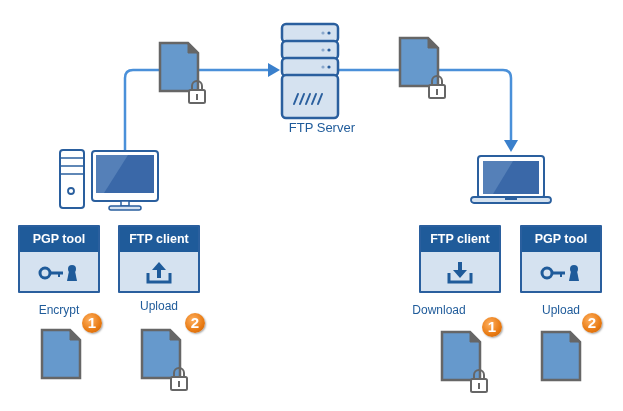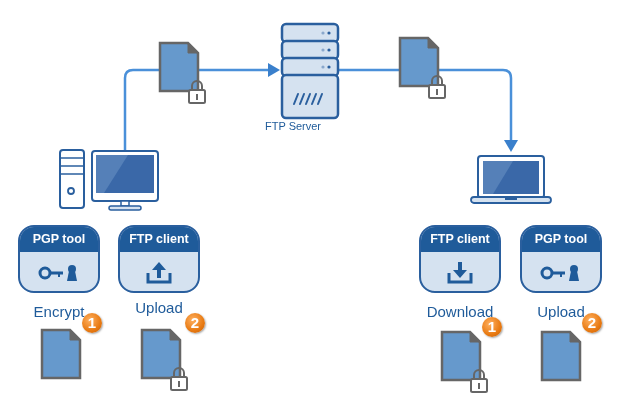--- a/index.html
+++ b/index.html
@@ -1,26 +1,26 @@
 <!DOCTYPE html>
 <html><head>
 <meta charset="utf-8">
 <style>
   html, body { margin: 0; padding: 0; background: #ffffff; }
   body { width: 623px; height: 411px; position: relative; overflow: hidden;
          font-family: "Liberation Sans", sans-serif; }
   .abs { position: absolute; }
   .tool { position: absolute; width: 82px; height: 68px; border: 2px solid #2a5f9e;
-          border-radius: 16px; background: #d5e2f0; overflow: hidden; box-sizing: border-box; }
+          border-radius: 1px; background: #d5e2f0; overflow: hidden; box-sizing: border-box; }
   .tool-head { height: 25px; background: #1f5b9a; color: #fff; font-weight: bold;
                font-size: 12.5px; text-align: center; line-height: 25px; }
   .tool-icon { position: absolute; left: 0; right: 0; top: 27px; bottom: 0;
                display: flex; align-items: center; justify-content: center; }
-  .label { position: absolute; font-size: 15px; color: #1f5b9a; text-align: center; width: 90px; }
-  .server-label { position: absolute; font-size: 11px; color: #1f5b9a; text-align: left; width: 90px; }
+  .label { position: absolute; font-size: 12px; color: #1f5b9a; text-align: center; width: 90px; }
+  .server-label { position: absolute; font-size: 13px; color: #1f5b9a; text-align: right; width: 90px; }
   .badge { position: absolute; width: 20px; height: 20px; border-radius: 50%;
            background: radial-gradient(circle at 40% 35%, #ffb060, #e87a12 60%, #c45e08);
            color: #fff; font-weight: bold; font-size: 15px; text-align: center; line-height: 20px;
            box-shadow: 1px 1px 2px rgba(0,0,0,0.35); }
 </style>
 </head>
 <body>
 
 <svg class="abs" style="left:0;top:0" width="623" height="411">
   <path d="M125 150 V78 Q125 70 133 70 H268" fill="none" stroke="#4a90d9" stroke-width="2.5"></path>
@@ -146,21 +146,21 @@
   <div class="tool-icon">
       <svg width="42" height="20" viewBox="0 0 42 20">
     <circle cx="7" cy="10" r="5" fill="none" stroke="#1f5b9a" stroke-width="3"></circle>
     <rect x="11" y="8.5" width="14" height="3" fill="#1f5b9a"></rect>
         <rect x="20" y="11" width="2" height="3" fill="#1f5b9a"></rect>
     <circle cx="34" cy="6" r="4" fill="#1f5b9a"></circle>
         <polygon points="31,8 37,8 39,18 29,18" fill="#1f5b9a"></polygon>
   </svg>
     </div>
 </div>
-<div class="label" style="left:415px;top:303px">Download</div>
+<div class="label" style="left:394px;top:303px">Download</div>
 <div class="label" style="left:516px;top:303px">Upload</div>
 <div class="badge" style="left:482px;top:317px">1</div>
 <div class="badge" style="left:582px;top:313px">2</div>
 
 <svg class="abs" style="left:440px;top:330px" width="58" height="68" viewBox="0 0 58 68">
   <path d="M2 2 H30 L40 12 V50 H2 Z" fill="#6699cc" stroke="#666" stroke-width="2.5"></path>
   <path d="M30 2 V12 H40" fill="#666" stroke="#666" stroke-width="1"></path>
   <g>
       <path d="M34 50 V45 a5 5 0 0 1 10 0 V50" fill="none" stroke="#666" stroke-width="2"></path>
   <rect x="31" y="49" width="16" height="13" rx="1.5" fill="#fff" stroke="#666" stroke-width="2"></rect>

